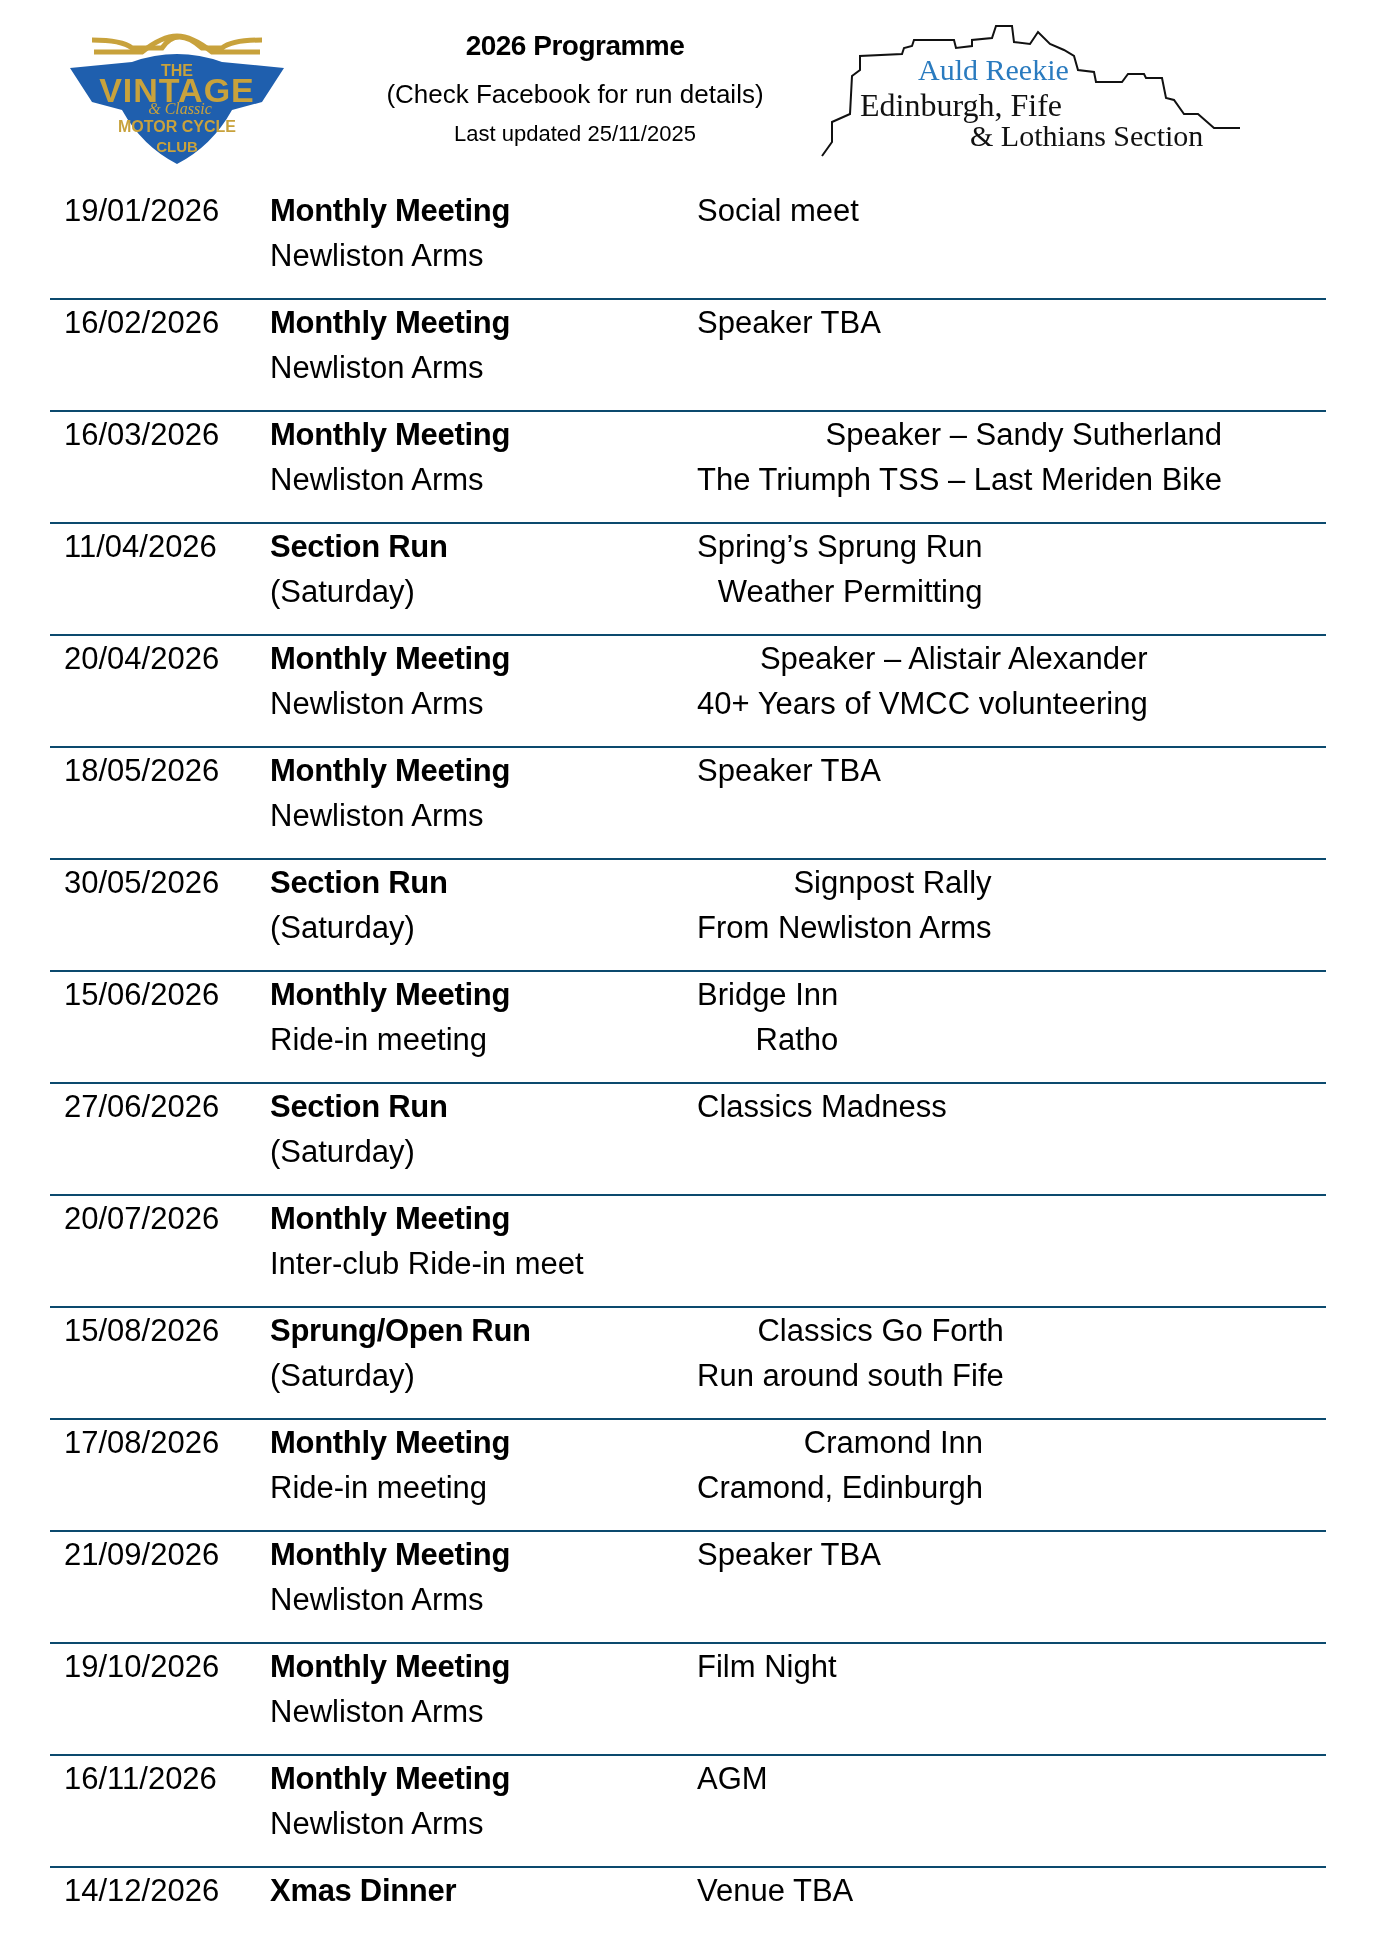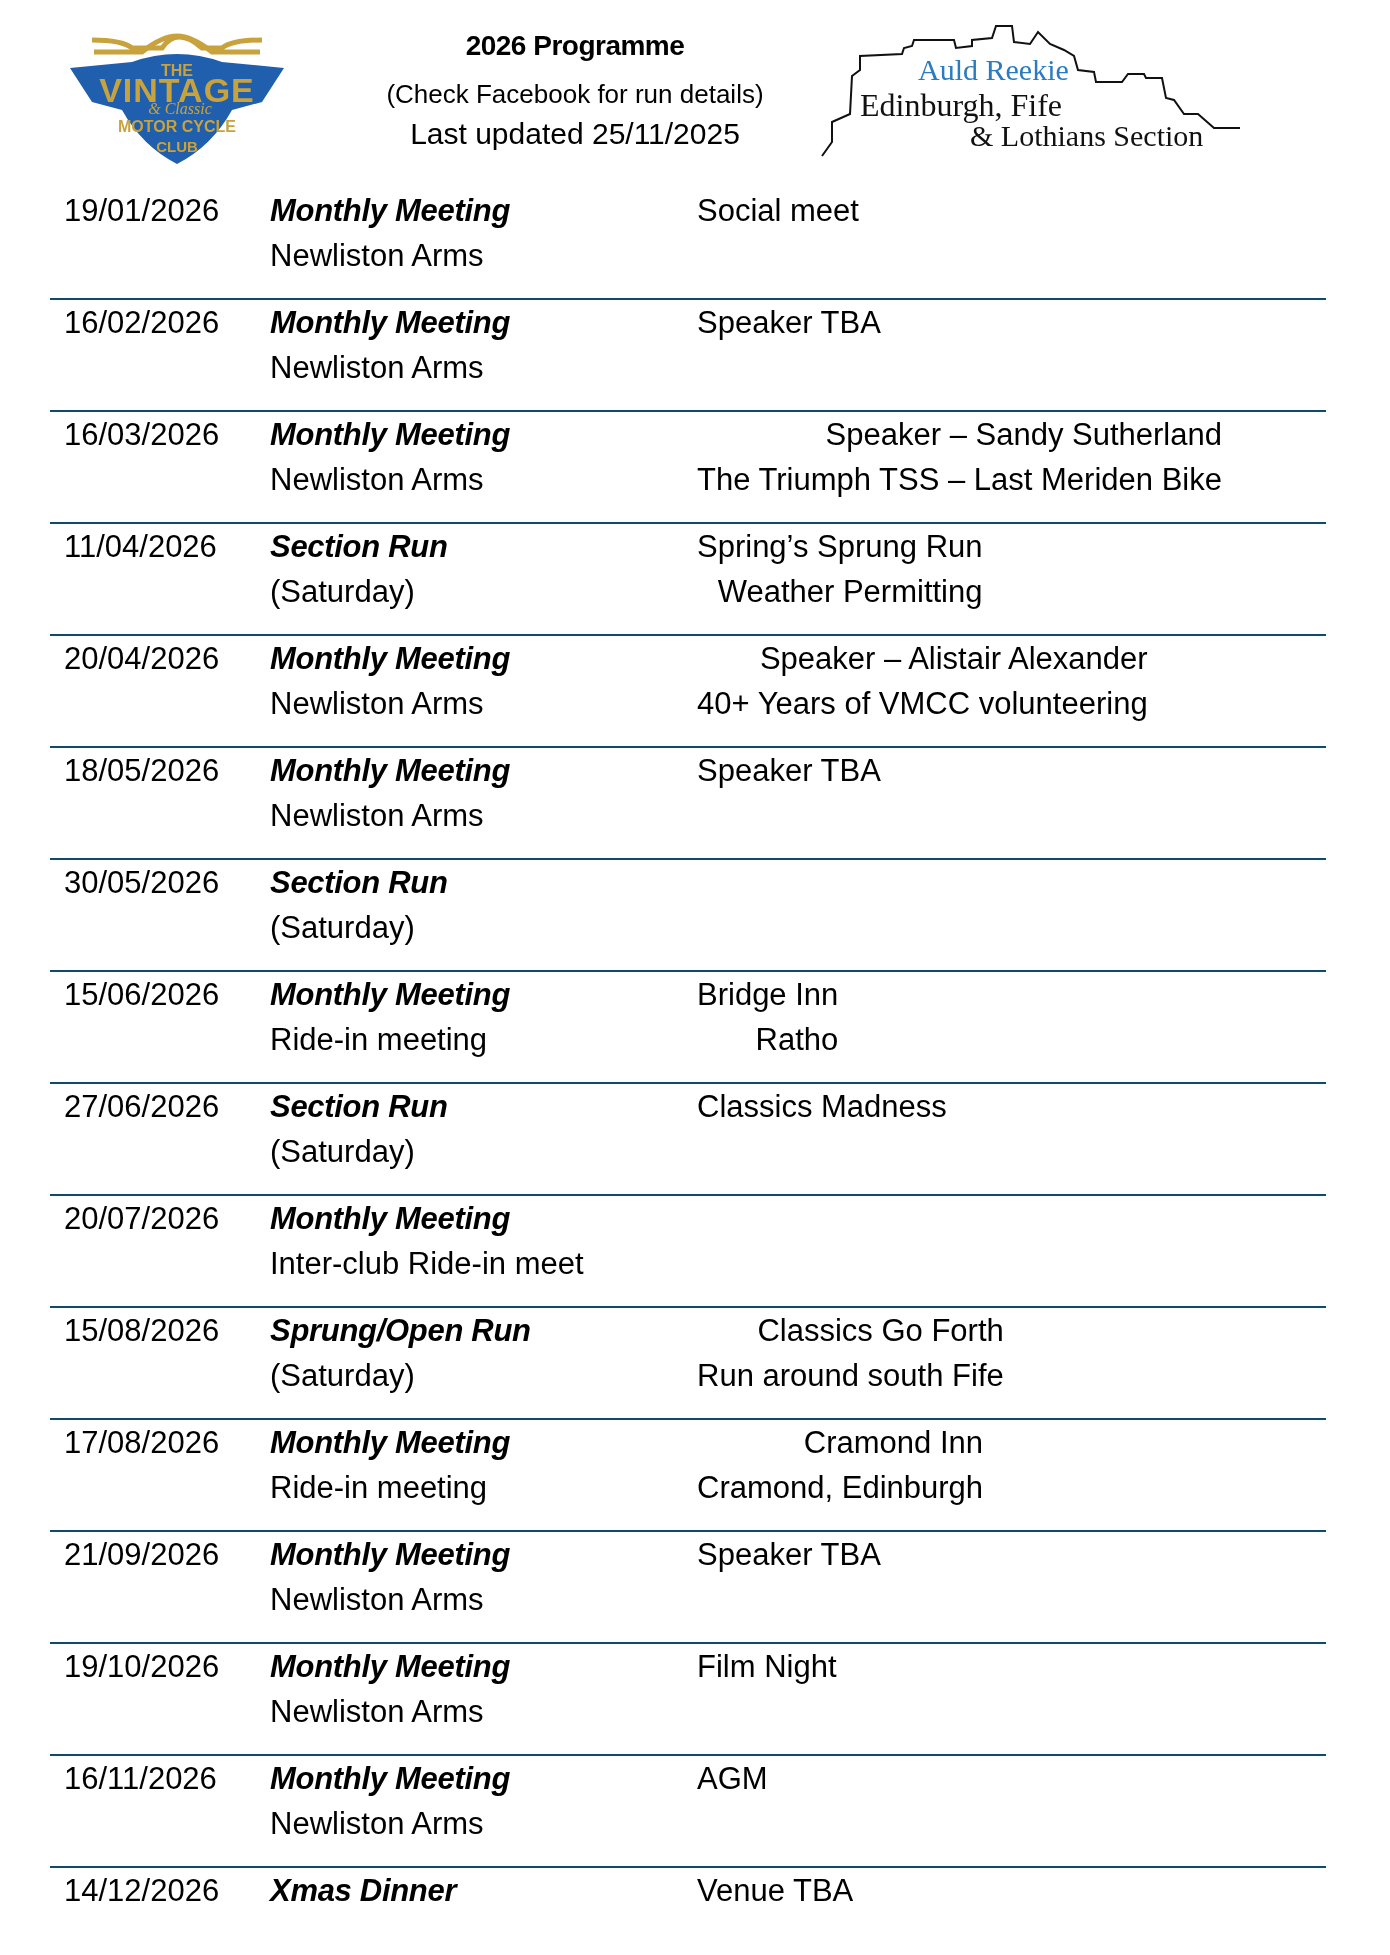--- a/index.html
+++ b/index.html
@@ -4,29 +4,29 @@
 <style>
   html, body { margin: 0; padding: 0; background: #ffffff; }
   body { width: 1390px; height: 1955px; position: relative; overflow: hidden; font-family: "Liberation Sans", sans-serif; color: #000; }
 
   .vmcc-logo { position: absolute; left: 62px; top: 18px; width: 230px; height: 150px; }
   .section-logo { position: absolute; left: 820px; top: 18px; width: 420px; height: 142px; }
 
   .header { position: absolute; left: 345px; top: 18px; width: 460px; text-align: center; }
   .title { font-size: 28px; font-weight: bold; line-height: 56px; letter-spacing: -0.5px; }
   .subtitle { font-size: 26px; line-height: 40px; }
-  .updated { font-size: 30px; line-height: 40px; }
+  .updated { font-size: 22px; line-height: 40px; }
 
   .schedule { position: absolute; left: 50px; top: 188px; width: 1276px; }
   .row { position: relative; height: 112px; border-bottom: 2px solid #0c4a6e; box-sizing: border-box; }
   .row.last { border-bottom: none; }
   .row > div { position: absolute; top: 0; font-size: 31px; line-height: 45px; white-space: nowrap; }
   .date { left: 14px; }
   .event { left: 220px; }
-  .event .etype { font-weight: bold; display: block; letter-spacing: -0.3px; font-style: italic; }
+  .event .etype { font-weight: bold; display: block; letter-spacing: -0.3px; }
   .event .sub { display: block; }
   .details { left: 647px; }
   .details span { display: block; text-align: right; }
 </style>
 </head>
 <body>
 
 <div class="vmcc-logo">
   <svg width="230" height="150" viewBox="0 0 230 150">
 
@@ -123,20 +123,24 @@
         <span>Speaker TBA</span>
         <span></span>
       </div>
     </div>
     <div class="row">
       <div class="date">30/05/2026</div>
       <div class="event">
         <span class="etype">Section Run</span>
         <span class="sub">(Saturday)</span>
       </div>
+      <div class="details">
+        <span>Signpost Rally</span>
+        <span>From Newliston Arms</span>
+      </div>
     </div>
     <div class="row">
       <div class="date">15/06/2026</div>
       <div class="event">
         <span class="etype">Monthly Meeting</span>
         <span class="sub">Ride-in meeting</span>
       </div>
       <div class="details">
         <span>Bridge Inn</span>
         <span>Ratho</span>

